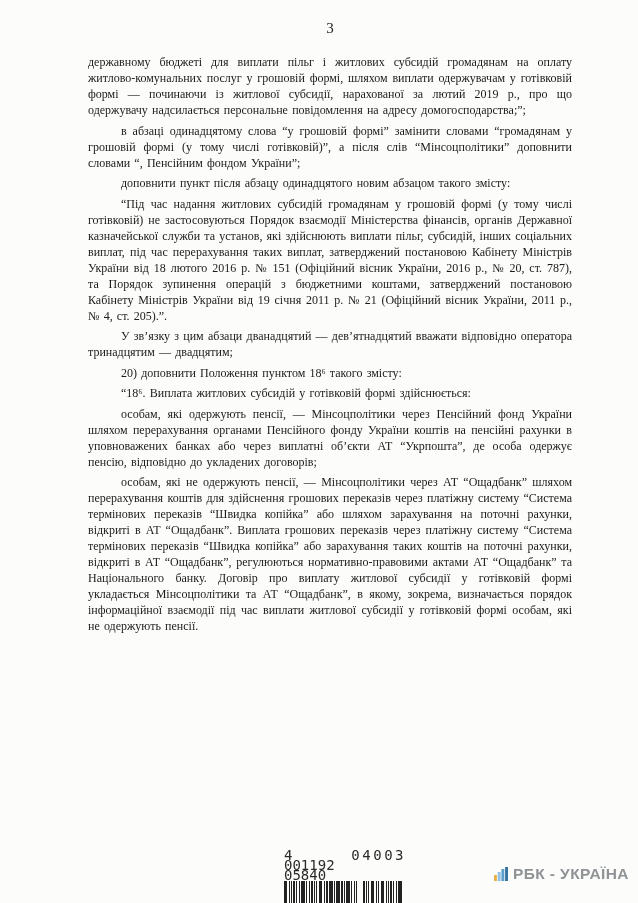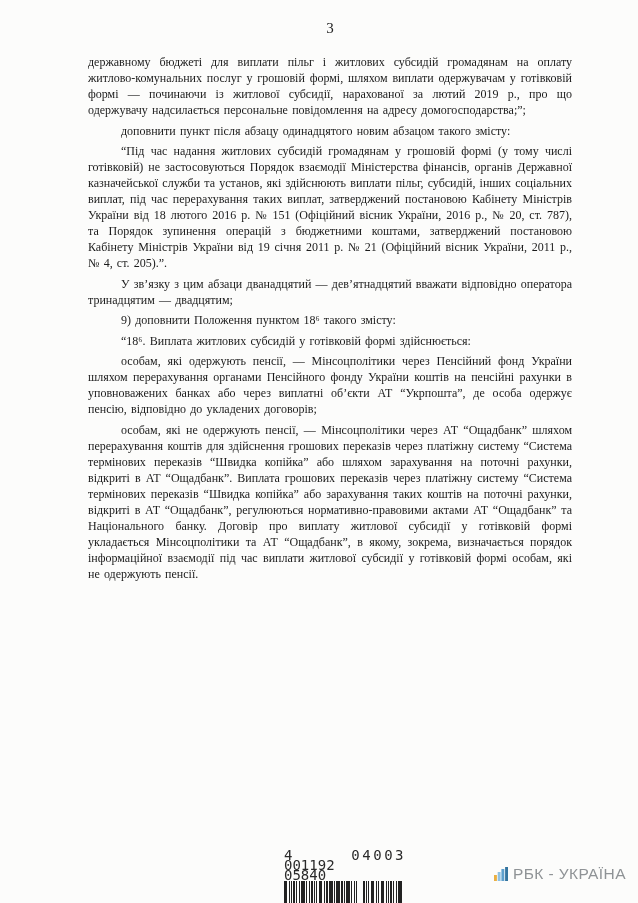--- a/index.html
+++ b/index.html
@@ -75,39 +75,40 @@
     position: absolute;
     left: 494px;
     top: 865px;
     display: flex;
     align-items: center;
     gap: 5px;
   }
   .watermark-text {
     font-family: "Liberation Sans", sans-serif;
     font-size: 15.5px;
-    font-weight: 400;
+    font-weight: 700;
     color: #8f9396;
     letter-spacing: 0.4px;
     white-space: nowrap;
   }
 </style>
 </head>
 <body>
 
 <div class="page">
 
   <div class="page-number">3</div>
 
   <div class="content">
     <p class="para">державному бюджеті для виплати пільг і житлових субсидій громадянам на оплату житлово-комунальних послуг у грошовій формі, шляхом виплати одержувачам у готівковій формі — починаючи із житлової субсидії, нарахованої за лютий 2019 р., про що одержувачу надсилається персональне повідомлення на адресу домогосподарства;”;</p>
+    <p class="para indent">в абзаці одинадцятому слова “у грошовій формі” замінити словами “громадянам у грошовій формі (у тому числі готівковій)”, а після слів “Мінсоцполітики” доповнити словами “, Пенсійним фондом України”;</p>
     <p class="para indent">доповнити пункт після абзацу одинадцятого новим абзацом такого змісту:</p>
     <p class="para indent">“Під час надання житлових субсидій громадянам у грошовій формі (у тому числі готівковій) не застосовуються Порядок взаємодії Міністерства фінансів, органів Державної казначейської служби та установ, які здійснюють виплати пільг, субсидій, інших соціальних виплат, під час перерахування таких виплат, затверджений постановою Кабінету Міністрів України від 18 лютого 2016 р. № 151 (Офіційний вісник України, 2016 р., № 20, ст. 787), та Порядок  зупинення операцій з бюджетними коштами, затверджений постановою Кабінету Міністрів України від 19 січня 2011 р. № 21 (Офіційний вісник України, 2011 р., № 4, ст. 205).”.</p>
     <p class="para indent">У зв’язку з цим абзаци дванадцятий — дев’ятнадцятий вважати відповідно оператора тринадцятим — двадцятим;</p>
-    <p class="para indent">9) доповнити Положення пунктом 18⁶ такого змісту:</p>
+    <p class="para indent">20) доповнити Положення пунктом 18⁶ такого змісту:</p>
     <p class="para indent">“18⁶. Виплата житлових субсидій у готівковій формі здійснюється:</p>
     <p class="para indent">особам, які одержують пенсії, — Мінсоцполітики через Пенсійний фонд України шляхом перерахування органами Пенсійного фонду України коштів на пенсійні рахунки в уповноважених банках або через виплатні об’єкти АТ “Укрпошта”, де особа одержує пенсію, відповідно до укладених договорів;</p>
     <p class="para indent">особам, які не одержують пенсії, — Мінсоцполітики через АТ “Ощадбанк” шляхом перерахування коштів для здійснення грошових переказів через платіжну систему “Система термінових переказів “Швидка копійка” або шляхом зарахування на поточні рахунки, відкриті в АТ “Ощадбанк”. Виплата грошових переказів через платіжну систему “Система термінових переказів “Швидка копійка” або зарахування таких коштів на поточні рахунки, відкриті в АТ “Ощадбанк”, регулюються нормативно-правовими актами АТ “Ощадбанк” та Національного банку. Договір про виплату житлової субсидії у готівковій формі укладається Мінсоцполітики та АТ “Ощадбанк”, в якому, зокрема, визначається порядок інформаційної взаємодії під час виплати житлової субсидії у готівковій формі особам, які не одержують пенсії.</p>
   </div>
 
   <div class="barcode">
     <div class="barcode-numbers">
       <span class="barcode-num-left">4 001192 05840</span>
       <span class="barcode-num-right">04003</span>
     </div>

